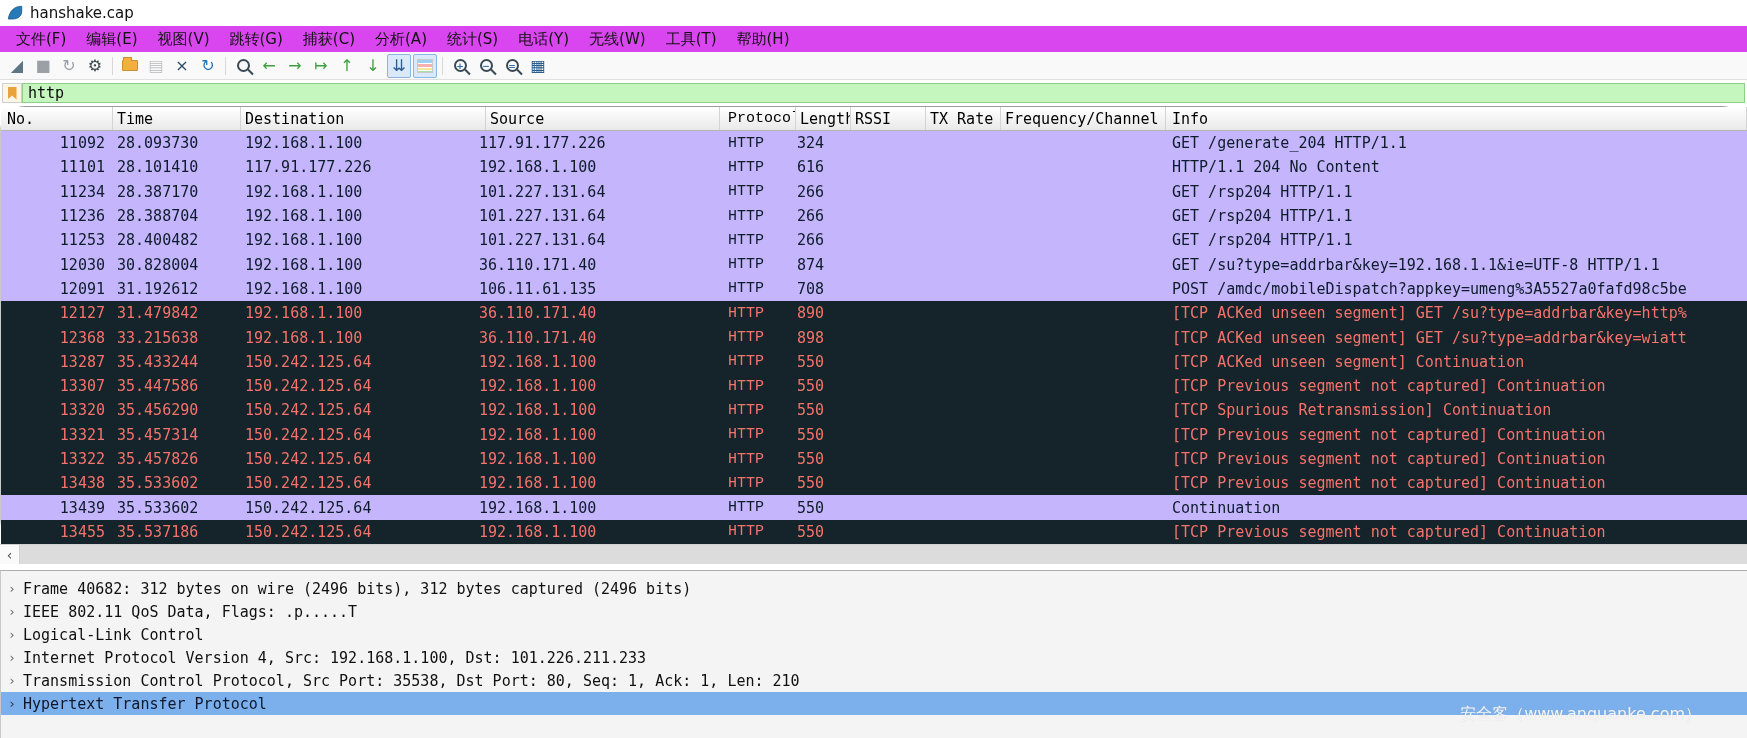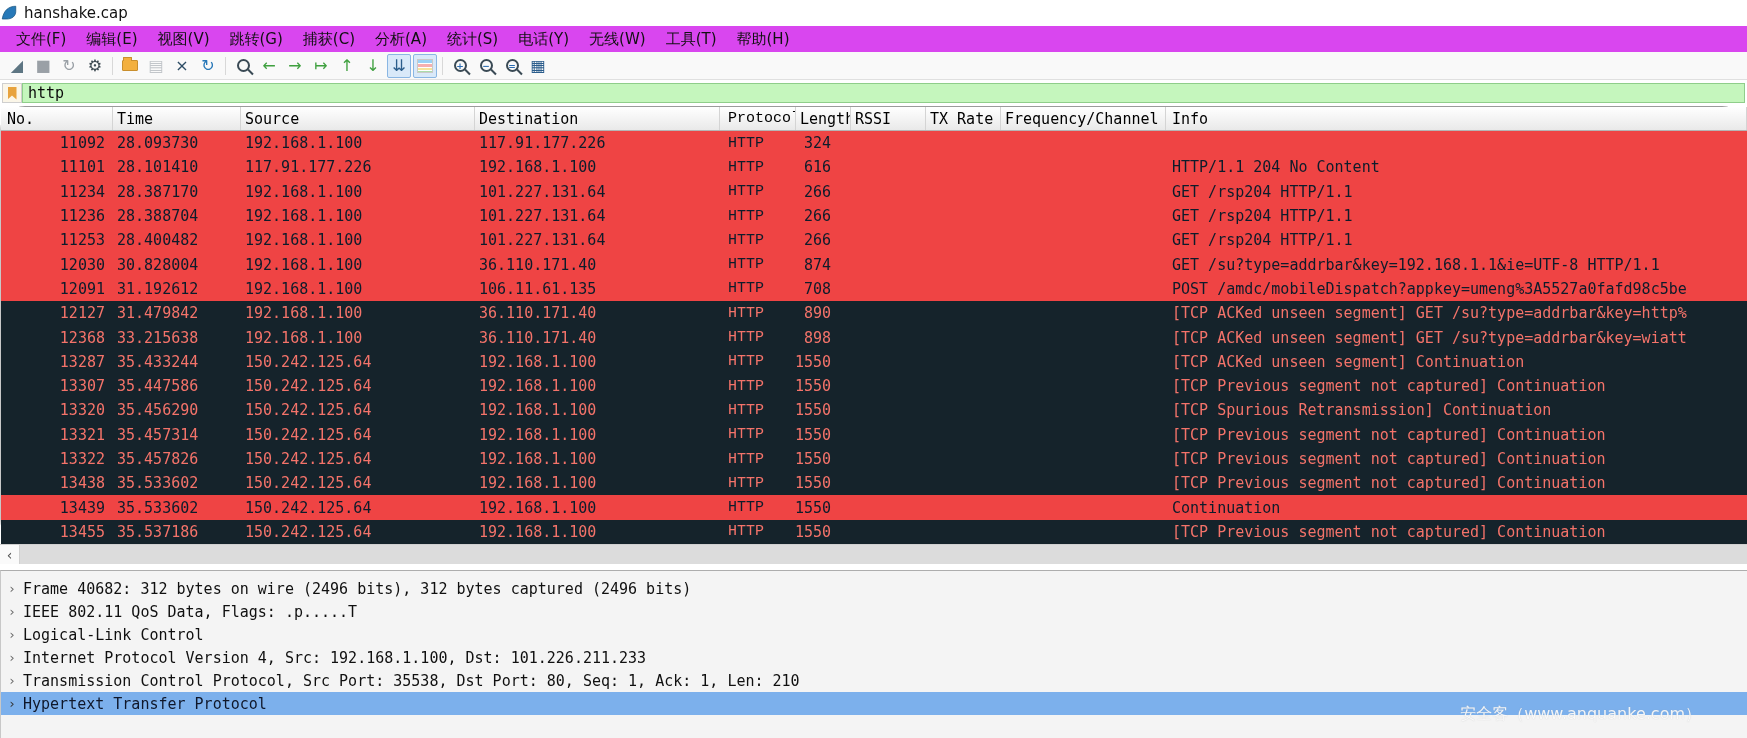--- a/index.html
+++ b/index.html
@@ -3,21 +3,21 @@
 <meta charset="utf-8">
 <style>
   * { margin:0; padding:0; box-sizing:border-box; }
   html,body { background:#fff; }
   .app {
     position:relative; width:1747px; height:738px; overflow:hidden;
     background:#fff; font-family:"DejaVu Sans", sans-serif;
     display:flex; flex-direction:column;
   }
   
-  .titlebar { height:26px; display:flex; align-items:center; padding-left:0; background:#fff; flex:0 0 auto; }
+  .titlebar { height:26px; display:flex; align-items:center; padding-left:6px; background:#fff; flex:0 0 auto; }
   .titlebar .logo { width:18px; height:18px; margin-right:6px; }
   .titlebar .title { font-size:15px; color:#111; }
   
   .menubar { height:26px; display:flex; align-items:center; padding-left:6px; background:#d946ef; flex:0 0 auto; }
   .menu-item { font-size:15px; color:#111; padding:2px 10px; cursor:default; }
   
   .toolbar { height:28px; display:flex; align-items:center; padding-left:4px; background:#f9f9f9; border-bottom:1px solid #e0e0e0; flex:0 0 auto; }
   .tb-btn { width:24px; height:24px; display:flex; align-items:center; justify-content:center; margin:0 1px; border:1px solid transparent; border-radius:2px; }
   .tb-btn.active { background:#d9e9f9; border-color:#8ab6e3; }
   .tb-glyph { font-size:16px; line-height:1; }
@@ -34,29 +34,29 @@
   .ribbon { width:9px; height:13px; background:#e8a33d; clip-path:polygon(0 0,100% 0,100% 100%,50% 70%,0 100%); }
   .filter-field { flex:1; height:20px; background:#c5f6bd; border:1px solid #8fce8a; display:flex; align-items:center; }
   .filter-field input { width:100%; height:100%; border:none; outline:none; background:transparent; font-family:"DejaVu Sans Mono", monospace; font-size:15px; color:#0a0a0a; padding-left:5px; }
   
   .packet-pane { flex:0 0 auto; border-top:1px solid #9a9a9a; border-left:1px solid #c8c8c8;border-radius:25px; }
   .plist-header { height:24px; display:flex; background:linear-gradient(#ffffff,#e9e9e9); border-bottom:1px solid #b5b5b5; font-family:"DejaVu Sans Mono", monospace; font-size:15px; color:#000; }
   .plist-header .cell { border-right:1px solid #d4d4d4; display:flex; align-items:center; overflow:hidden; white-space:nowrap; }
   .plist-rows { }
   .prow { height:24.3px; display:flex; font-family:"DejaVu Sans Mono", monospace; font-size:15px; white-space:nowrap; }
   .prow .cell { overflow:hidden; white-space:nowrap; display:flex; align-items:center; flex:0 0 auto; }
-  .prow.http { background:#ef4444; color:#0d1c2b; }
+  .prow.http { background:#c4b5fd; color:#0d1c2b; }
   .prow.bad_tcp { background:#15232b; color:#f4736a; }
   .col-no { width:112px; justify-content:flex-end; padding-right:8px; }
   .plist-header .col-no { justify-content:flex-start; padding-left:6px; }
   .col-time { width:128px; padding-left:4px; }
   .col-source { width:234px; padding-left:4px; }
   .col-destination { width:245px; padding-left:4px; }
   .col-protocol { width:76px; padding-left:8px;font-family:Liberation Mono, monospace; }
-  .col-length { width:55px; justify-content:flex-end; padding-right:20px; }
+  .col-length { width:55px; justify-content:flex-end; padding-right:27px; }
   .plist-header .col-length { justify-content:flex-start; padding-left:4px; }
   .col-rssi { width:75px; padding-left:4px; }
   .col-tx_rate { width:75px; padding-left:4px; }
   .col-freq { width:165px; padding-left:4px; }
   .col-info { flex:1 1 auto !important; padding-left:6px; }
   
   .hscroll { height:20px; display:flex; background:#e4e4e4; border-top:1px solid #d0d0d0; flex:0 0 auto; }
   .hscroll .arrow-btn { width:20px; height:100%; background:#fafafa; border-right:1px solid #d0d0d0; display:flex; align-items:center; justify-content:center; font-size:14px; color:#555; }
   .hscroll .track { flex:1; background:#dcdcdc; }
   
@@ -176,40 +176,41 @@
     </span>
     <span class="filter-field">
       <input type="text" value="http" style="">
     </span>
   </div>
 
   <div class="packet-pane">
     <div class="plist-header">
         <span class="cell col-no">No.</span>
         <span class="cell col-time">Time</span>
+        <span class="cell col-destination">Destination</span>
         <span class="cell col-source">Source</span>
-        <span class="cell col-destination">Destination</span>
         <span class="cell col-protocol">Protocol</span>
         <span class="cell col-length">Length</span>
         <span class="cell col-rssi">RSSI</span>
         <span class="cell col-tx_rate">TX Rate</span>
         <span class="cell col-freq">Frequency/Channel</span>
         <span class="cell col-info">Info</span>
       </div>
     <div class="plist-rows">
         <div class="prow http">
           <span class="cell col-no">11092</span>
           <span class="cell col-time">28.093730</span>
           <span class="cell col-source">192.168.1.100</span>
           <span class="cell col-destination">117.91.177.226</span>
           <span class="cell col-protocol">HTTP</span>
           <span class="cell col-length">324</span>
           <span class="cell col-rssi"></span>
           <span class="cell col-tx_rate"></span>
           <span class="cell col-freq"></span>
+          <span class="cell col-info">GET /generate_204 HTTP/1.1</span>
         </div>
         <div class="prow http">
           <span class="cell col-no">11101</span>
           <span class="cell col-time">28.101410</span>
           <span class="cell col-source">117.91.177.226</span>
           <span class="cell col-destination">192.168.1.100</span>
           <span class="cell col-protocol">HTTP</span>
           <span class="cell col-length">616</span>
           <span class="cell col-rssi"></span>
           <span class="cell col-tx_rate"></span>

